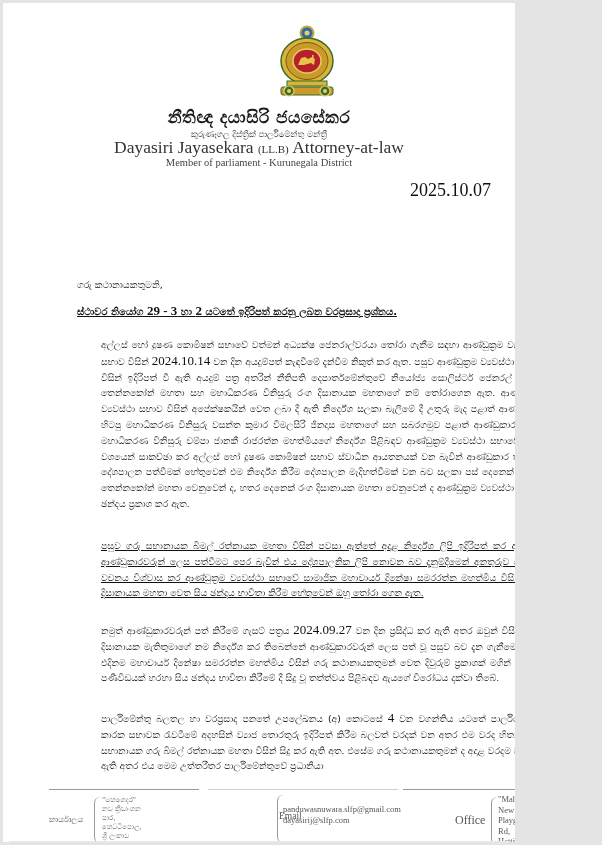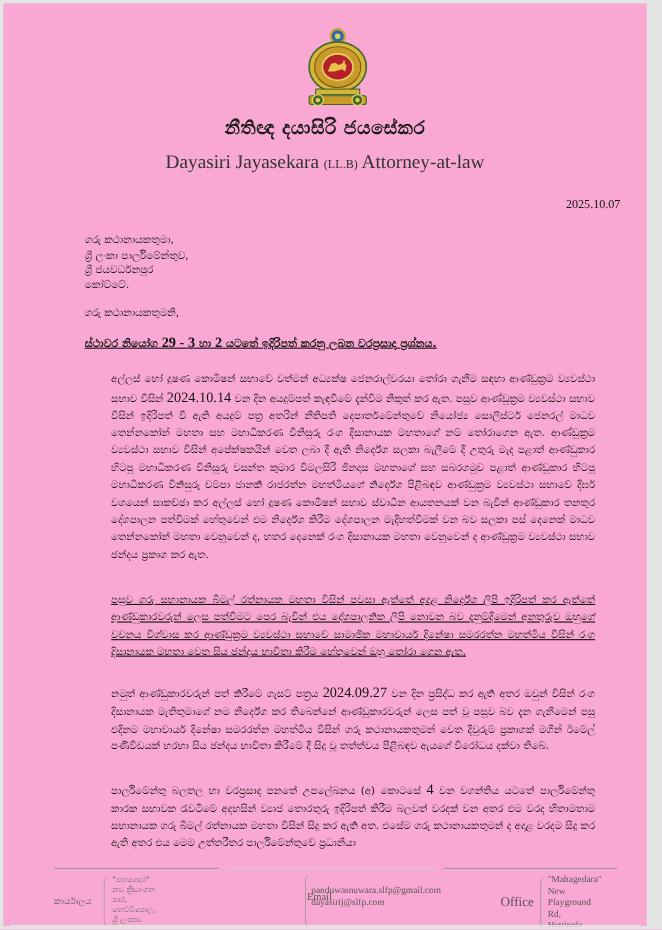--- a/index.html
+++ b/index.html
@@ -4,22 +4,22 @@
 <style>
   html, body { margin: 0; padding: 0; }
   body {
     width: 602px; height: 845px; overflow: hidden;
     background: #e4e4e4;
     font-family: "DejaVu Serif", "Liberation Serif", serif;
     color: #111;
   }
   .page {
     position: absolute; left: 3px; top: 3px;
-    width: 585px; height: 839px;
-    background: #f9a8d4;
+    width: 512px; height: 839px;
+    background: #ffffff;
     overflow: hidden;
   }
   .crest {
     position: absolute; left: 274px; top: 22px; width: 60px; height: 76px;
   }
   .name-si {
     position: absolute; left: 0; right: 0; top: 104px;
     text-align: center; font-family: "DejaVu Sans", sans-serif;
     font-size: 17px; font-weight: bold; color: #1a1a1a; letter-spacing: 0.5px;
   }
@@ -34,21 +34,21 @@
     font-size: 17.5px; color: #333;
   }
   .name-en .llb { font-size: 11px; }
   .member {
     position: absolute; left: 0; right: 0; top: 154px;
     text-align: center; font-family: "Liberation Serif", serif;
     font-size: 10.5px; color: #444;
   }
   .date {
     position: absolute; right: 24px; top: 177px;
-    font-family: "Liberation Serif", serif; font-size: 11px; margin-left: 43px;
+    font-family: "Liberation Serif", serif; font-size: 18px; margin-left: 43px;
   }
   .addr {
     position: absolute; left: 74px; top: 209px;
     font-family: "DejaVu Sans", sans-serif; font-size: 9.5px; line-height: 13.5px;
   }
   .salutation {
     position: absolute; left: 74px; top: 276px;
     font-family: "DejaVu Sans", sans-serif; font-size: 9.5px;
   }
   .subject {
@@ -108,34 +108,30 @@
       <rect x="10" y="56" width="40" height="5" fill="#d8b43a" stroke="#3c6b2a" stroke-width="1"></rect>
       <rect x="4" y="62" width="52" height="8" rx="2" fill="#c99a2a" stroke="#3c6b2a" stroke-width="1"></rect>
       <circle cx="12" cy="66" r="5" fill="#3c6b2a" stroke="#e8cf63" stroke-width="1.2"></circle>
       <circle cx="48" cy="66" r="5" fill="#3c6b2a" stroke="#e8cf63" stroke-width="1.2"></circle>
       <circle cx="12" cy="66" r="2" fill="#e8cf63"></circle>
       <circle cx="48" cy="66" r="2" fill="#e8cf63"></circle>
     </svg>
   </div>
 
   <div class="name-si">නීතිඥ දයාසිරි ජයසේකර</div>
+  <div class="sub-si">කුරුණෑගල දිස්ත්‍රික් පාර්ලිමේන්තු මන්ත්‍රී</div>
   <div class="name-en">
     <span>Dayasiri Jayasekara</span>
     <span class="llb">(LL.B)</span>
     <span>Attorney-at-law</span>
   </div>
+  <div class="member">Member of parliament - Kurunegala District</div>
 
   <div class="date">2025.10.07</div>
 
-  <div class="addr">
-    <div>ගරු කථානායකතුමා,</div>
-    <div>ශ්‍රී ලංකා පාර්ලිමේන්තුව,</div>
-    <div>ශ්‍රී ජයවර්ධනපුර</div>
-    <div>කෝට්ටේ.</div>
-  </div>
 
   <div class="salutation">ගරු කථානායකතුමනි,</div>
 
   <div class="subject">
     <span>ස්ථාවර නියෝග </span><span class="num">29 - 3</span><span> හා </span><span class="num">2</span><span> යටතේ ඉදිරිපත් කරනු ලබන වරප්‍රසාද ප්‍රශ්නය.</span>
   </div>
 
   <div class="para p1">
     <span>අල්ලස් හෝ දූෂණ කොමිෂන් සභාවේ වත්මන් අධ්‍යක්ෂ ජෙනරාල්වරයා තෝරා ගැනීම සඳහා ආණ්ඩුක්‍රම ව්‍යවස්ථා සභාව විසින් </span><span class="num">2024.10.14</span><span> වන දින අයදුම්පත් කැඳවීමේ දැන්වීම නිකුත් කර ඇත. පසුව ආණ්ඩුක්‍රම ව්‍යවස්ථා සභාව විසින් ඉදිරිපත් වී ඇති අයදුම් පත්‍ර අතරින් නීතිපති දෙපාර්තමේන්තුවේ නියෝජ්‍ය සොලිස්ටර් ජෙනරල් මාධව තෙන්නකෝන් මහතා සහ මහාධිකරණ විනිසුරු රංග දිසානායක මහතාගේ නම් තෝරාගෙන ඇත. ආණ්ඩුක්‍රම ව්‍යවස්ථා සභාව විසින් අපේක්ෂකයින් වෙත ලබා දී ඇති නිර්දේශ සලකා බැලීමේ දී උතුරු මැද පළාත් ආණ්ඩුකාර හිටපු මහාධිකරණ විනිසුරු වසන්ත කුමාර විමලසිරි ජිනදාස මහතාගේ සහ සබරගමුව පළාත් ආණ්ඩුකාර හිටපු මහාධිකරණ විනිසුරු චම්පා ජානකී රාජරත්න මහත්මියගේ නිර්දේශ පිළිබඳව ආණ්ඩුක්‍රම ව්‍යවස්ථා සභාවේ දීර්ඝ වශයෙන් සාකච්ඡා කර අල්ලස් හෝ දූෂණ කොමිෂන් සභාව ස්වාධීන ආයතනයක් වන බැවින් ආණ්ඩුකාර තනතුර දේශපාලන පත්වීමක් හේතුවෙන් එම නිර්දේශ කිරීම දේශපාලන මැදිහත්වීමක් වන බව සලකා පස් දෙනෙක් මාධව තෙන්නකෝන් මහතා වෙනුවෙන් ද, හතර දෙනෙක් රංග දිසානායක මහතා වෙනුවෙන් ද ආණ්ඩුක්‍රම ව්‍යවස්ථා සභාව ඡන්දය ප්‍රකාශ කර ඇත.</span>
   </div>

